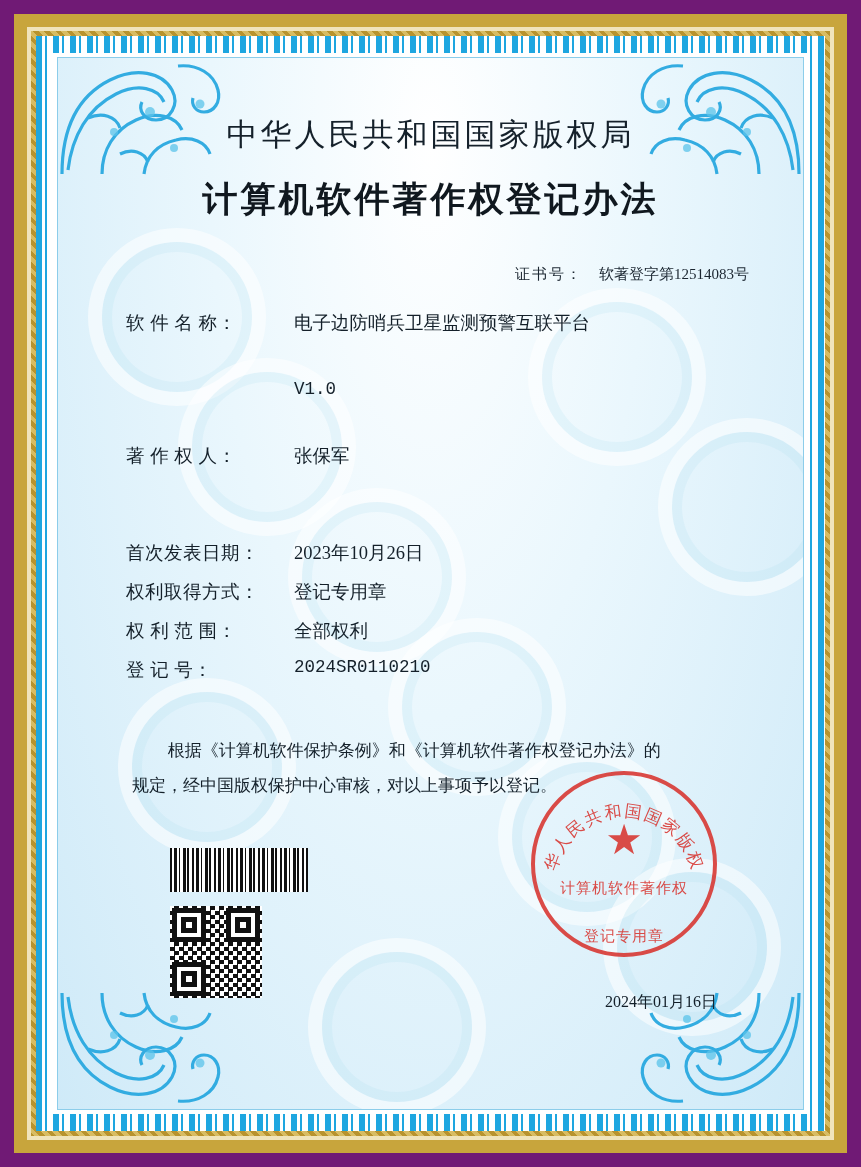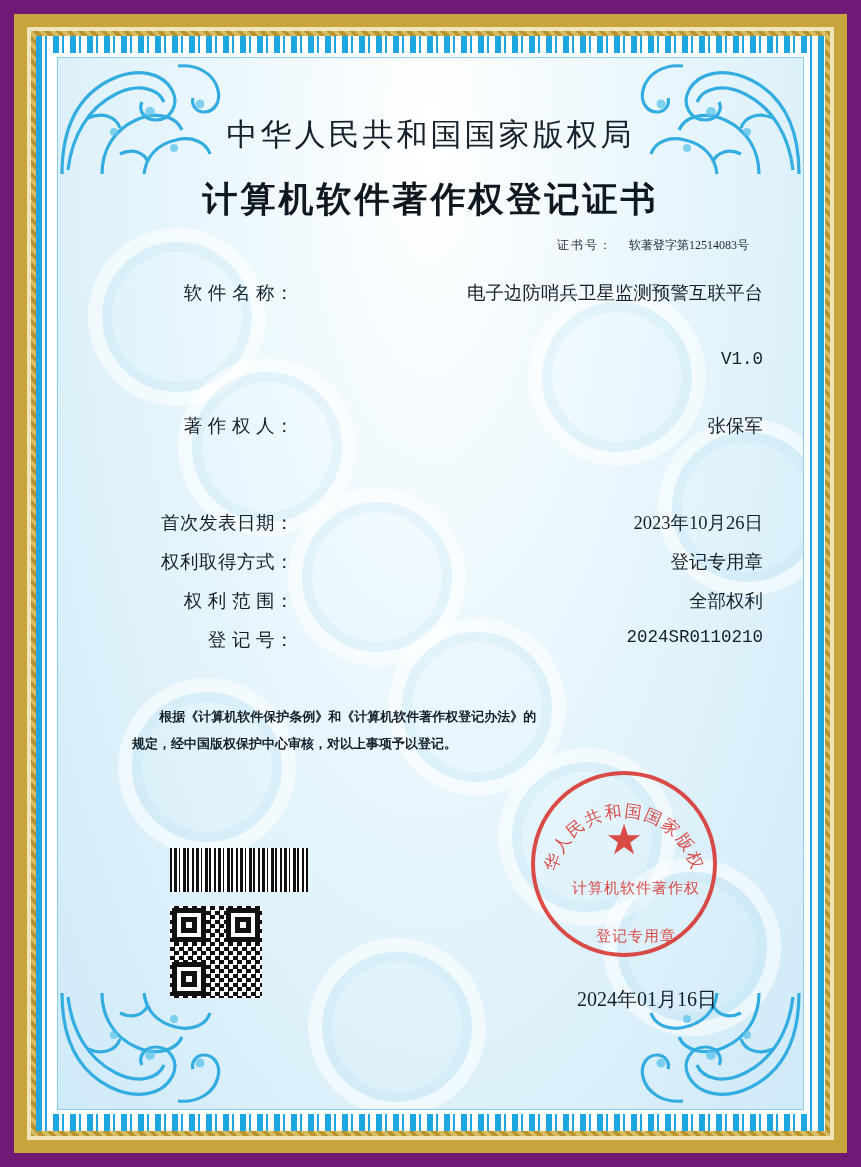--- a/index.html
+++ b/index.html
@@ -118,58 +118,56 @@
   }
   .doc-title {
     text-align: center;
     font-size: 35px;
     letter-spacing: 3px;
     color: #10181f;
     font-weight: bold;
     margin-top: 20px;
   }
   .cert-no-row {
-    margin-top: 14px;
+    margin-top: 42px;
     text-align: right;
-    font-size: 12px;
+    font-size: 15px;
     color: #1a2530;
     padding-right: 14px;
   }
   .cert-no-row .label { letter-spacing: 2px; margin-right: 16px; }
 
   .field {
     display: flex;
     align-items: flex-start;
     margin: 0 0 0 28px;
     font-size: 18.5px;
     color: #14202a;
-    text-align: right;
   }
   .field .k {
     width: 168px;
     flex: 0 0 168px;
     letter-spacing: 0.5px;
   }
   .field .v { flex: 1 1 auto; }
   .field .v .v2 { display: block; margin-top: 44px; }
 
   .gap-sm { height: 14px; }
   .gap-md { height: 44px; }
   .gap-lg { height: 58px; }
   .gap-xs { height: 26px; }
 
   .mono { font-family: "Liberation Mono", monospace; font-size: 17.5px; }
 
   .statement {
     margin: 52px 34px 0 34px;
-    font-size: 13px;
+    font-size: 17px;
     line-height: 2.05;
     color: #14202a;
     text-align: justify;
-    font-weight: bold;
   }
   .statement .indent { display: inline-block; width: 2.1em; }
 
   
   .codes {
     position: absolute;
     left: 112px;
     top: 790px;
     z-index: 6;
   }
@@ -227,34 +225,34 @@
   .seal .star {
     position: absolute;
     left: 50%; top: 44px;
     transform: translateX(-50%);
     font-size: 42px;
     line-height: 1;
     color: #d8342f;
   }
   .seal .l1, .seal .l2 {
     position: absolute;
-    left: 12px; width: 100%;
+    left: 0; width: 100%;
     text-align: center;
     font-size: 15px;
     letter-spacing: 1px;
     font-family: "Liberation Serif", serif;
   }
   .seal .l1 { top: 104px; }
   .seal .l2 { top: 128px; margin-top: 24px; }
 
   .date-line {
     position: absolute;
     right: 86px;
     bottom: 96px;
-    font-size: 20px;
+    font-size: 16px;
     color: #131f29;
     z-index: 8;
   }
 </style>
 </head>
 <body>
 
 <div class="page">
 
   <div class="frame-gold">
@@ -343,21 +341,21 @@
         <circle cx="92" cy="54" r="5"></circle>
         <circle cx="142" cy="46" r="4.5"></circle>
         <circle cx="56" cy="74" r="4"></circle>
         <circle cx="116" cy="90" r="4"></circle>
       </g>
     </svg>
 
     <div class="content">
 
       <div class="org-title">中华人民共和国国家版权局</div>
-      <div class="doc-title">计算机软件著作权登记证书</div>
+      <div class="doc-title">计算机软件著作权登记办法</div>
 
       <div class="cert-no-row">
         <span class="label">证书号：</span><span class="val">软著登字第12514083号</span>
       </div>
 
       <div class="gap-xs"></div>
 
       <div class="field">
         <div class="k">软 件 名 称：</div>
         <div class="v">

